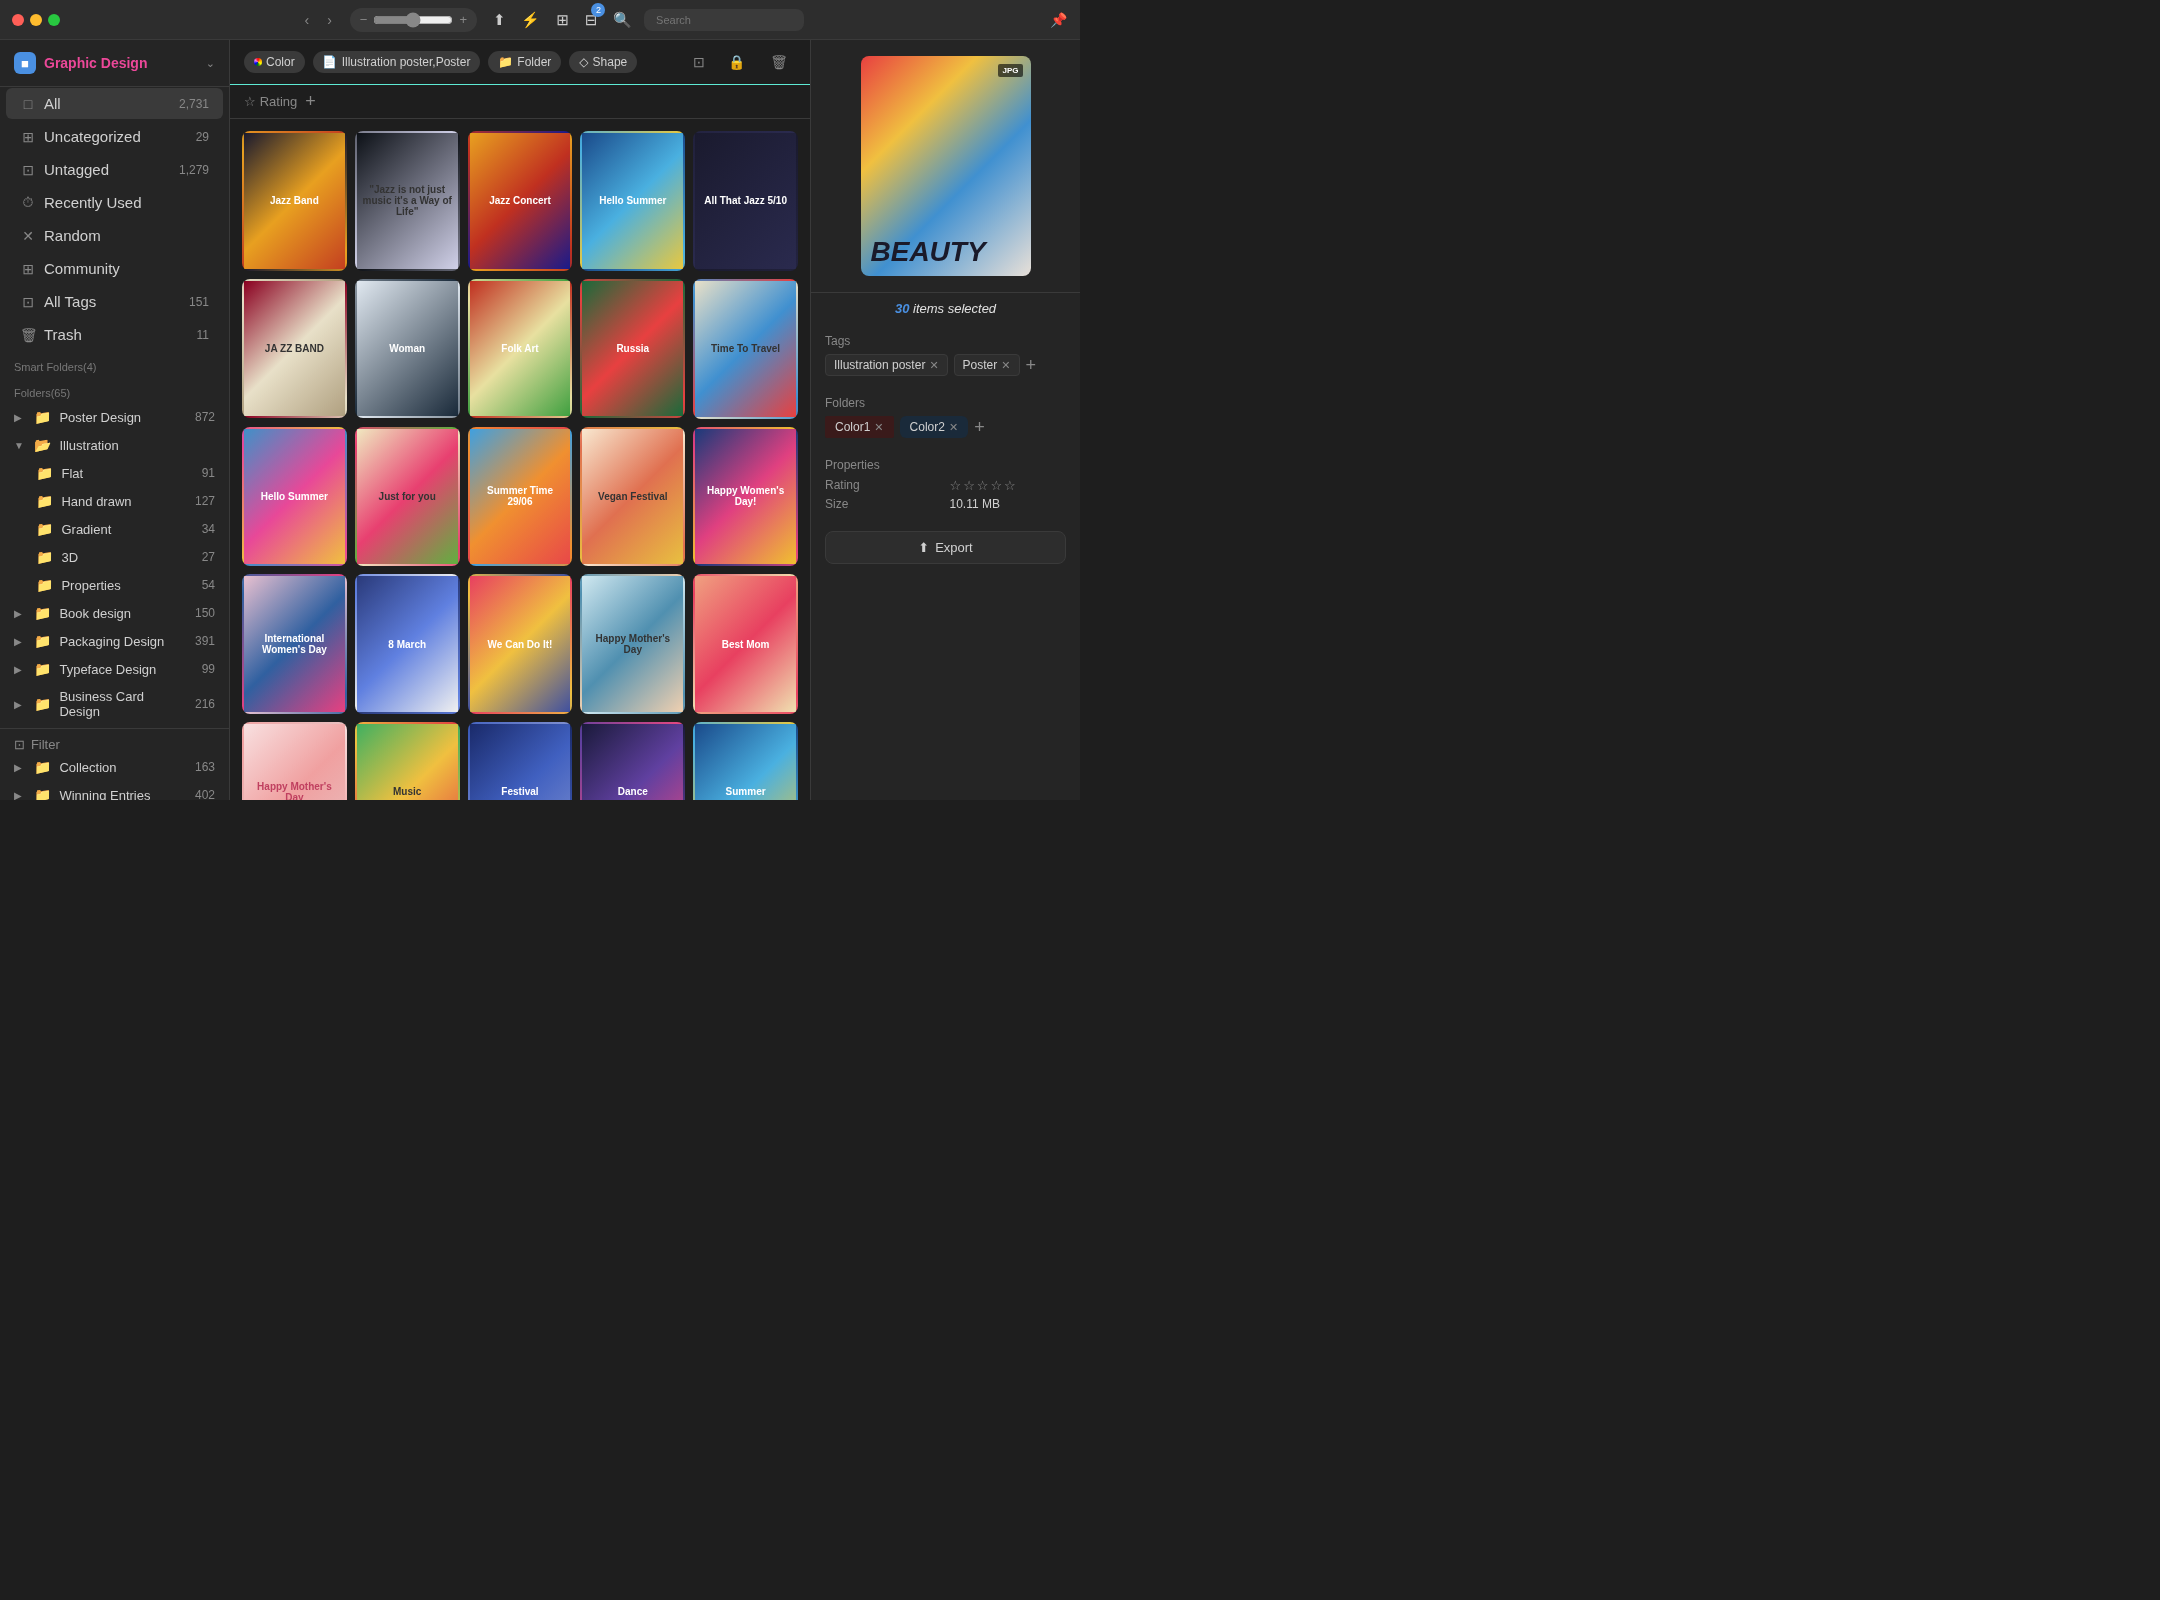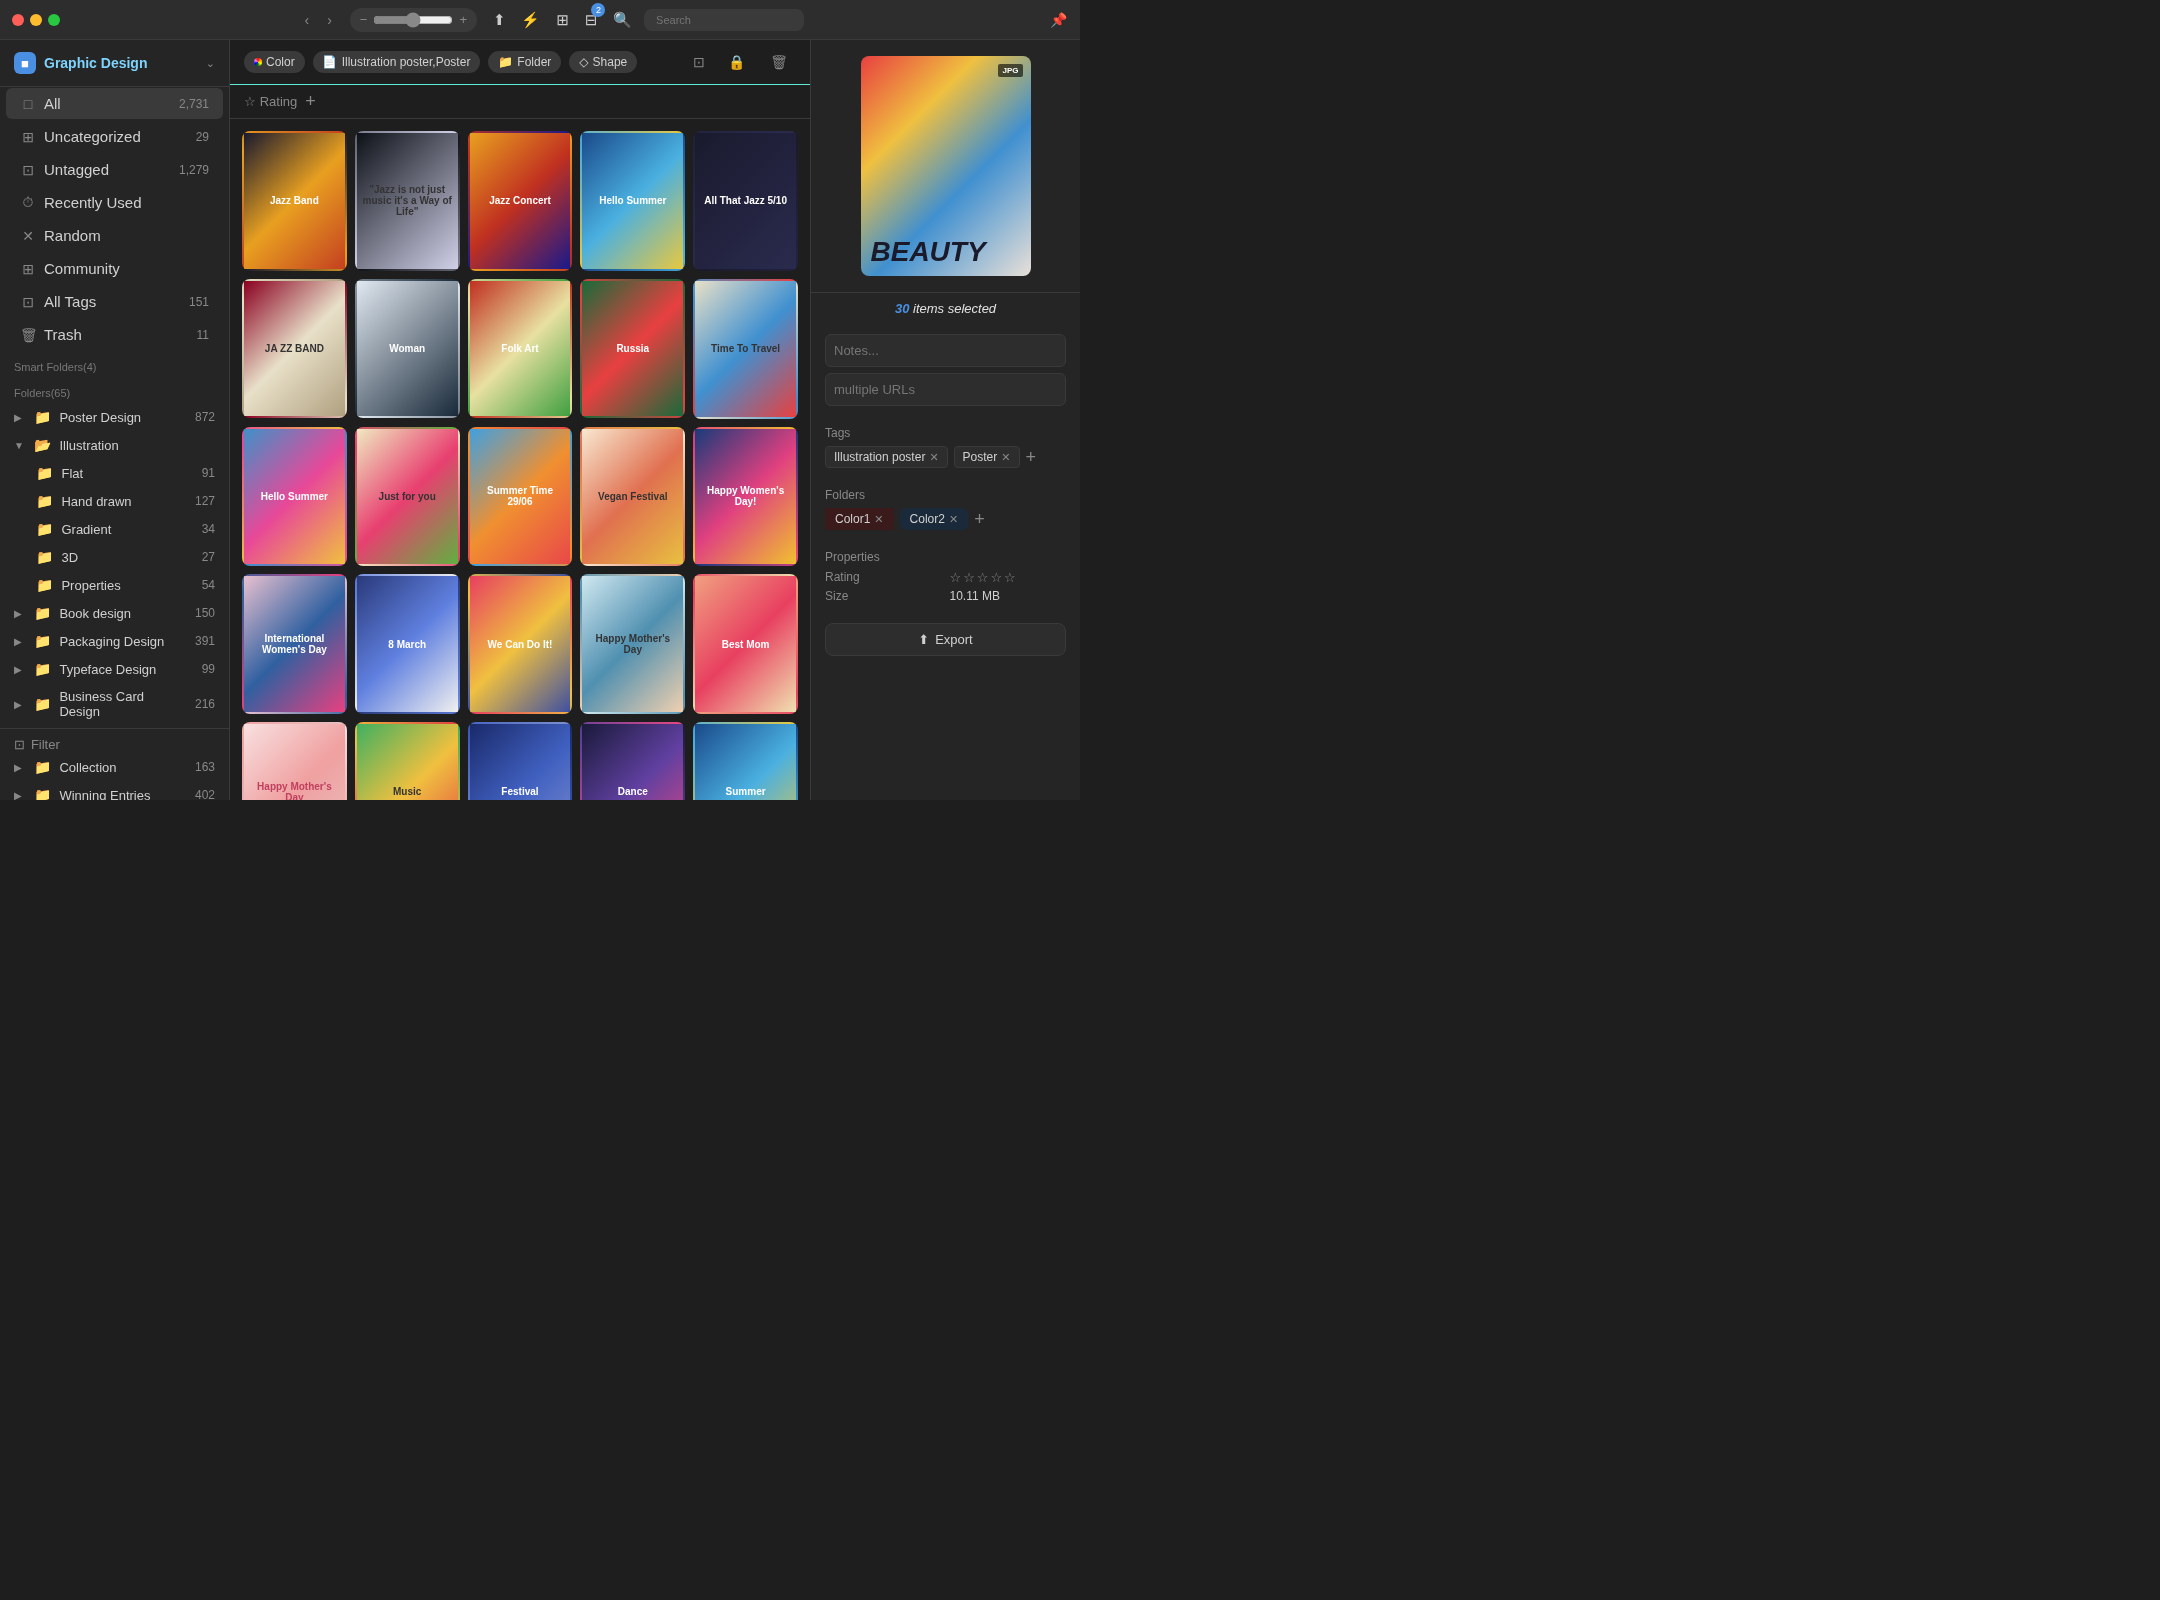--- a/index.html
+++ b/index.html
@@ -22,21 +22,21 @@
     .search-box { background: #3a3a3a; border: none; border-radius: 8px; padding: 5px 12px; color: #ccc; font-size: 11px; width: 160px; outline: none; }
     .pin-btn { background: none; border: none; color: #888; cursor: pointer; font-size: 14px; margin-left: 8px; }
 
     
     .main { display: flex; flex: 1; overflow: hidden; }
 
     
     .sidebar { width: 230px; background: #252525; border-right: 1px solid #3a3a3a; display: flex; flex-direction: column; overflow-y: auto; padding-bottom: 40px; }
     .sidebar-header { padding: 12px 14px; display: flex; align-items: center; gap: 8px; border-bottom: 1px solid #3a3a3a; }
     .sidebar-header-icon { width: 22px; height: 22px; background: #4a90e2; border-radius: 6px; display: flex; align-items: center; justify-content: center; color: white; font-size: 13px; }
-    .sidebar-title { font-weight: 600; font-size: 14px; color: #7dd3fc; flex: 1; }
+    .sidebar-title { font-weight: 600; font-size: 14px; color: #ec4899; flex: 1; }
     .sidebar-chevron { color: #888; font-size: 11px; }
     .sidebar-item { display: flex; align-items: center; gap: 8px; padding: 7px 14px; cursor: pointer; border-radius: 6px; margin: 1px 6px; }
     .sidebar-item.active { background: #3a3a3a; }
     .sidebar-item-icon { font-size: 14px; color: #888; width: 16px; text-align: center; }
     .sidebar-item-label { flex: 1; font-size: 15px; color: #d0d0d0; }
     .sidebar-item-count { font-size: 12px; color: #888; }
     .sidebar-section { padding: 10px 14px 4px; font-size: 11px; color: #777; font-weight: 500; }
     .folder-item { display: flex; align-items: center; gap: 8px; padding: 6px 14px; cursor: pointer; }
     .folder-icon { font-size: 14px; }
     .folder-label { flex: 1; font-size: 13px; color: #d0d0d0; }
@@ -396,24 +396,20 @@
           <div style="position:absolute;bottom:10px;left:10px;color:#1a1a2a;font-size:28px;font-weight:900;font-style:italic;line-height:1;">BEAUTY</div>
         </div>
       </div>
     </div>
 
     <div style="text-align:center;padding:8px;font-size:13px;font-style:italic;">
       <span style="color:#4a90e2;font-weight:600;">30</span>
       <span>items selected</span>
     </div>
 
-    <div class="panel-section">
-      <input type="text" class="notes-input" placeholder="Notes..." style="">
-      <input type="text" class="url-input" placeholder="multiple URLs" style="">
-    </div>
 
     <div class="panel-section">
       <div class="panel-label">Tags</div>
       <div class="tags-row">
         <div class="tag-badge">
           <span>Illustration poster</span>
           <span class="tag-x">✕</span>
         </div>
         <div class="tag-badge">
           <span>Poster</span>

